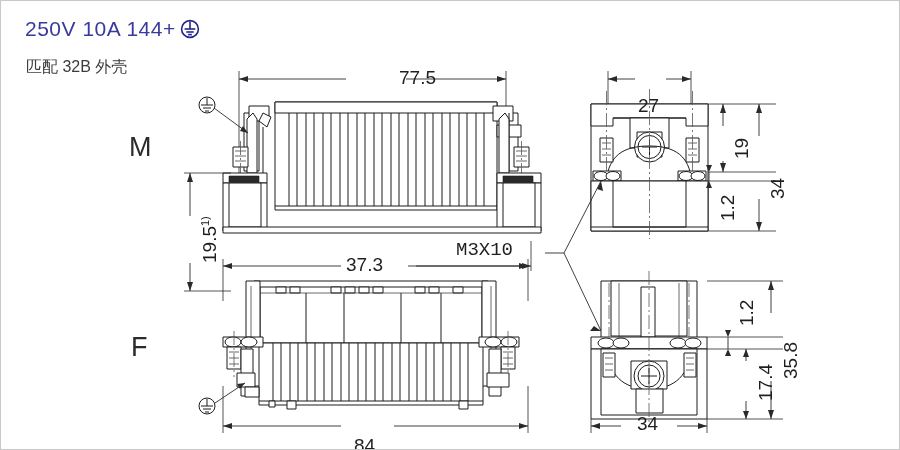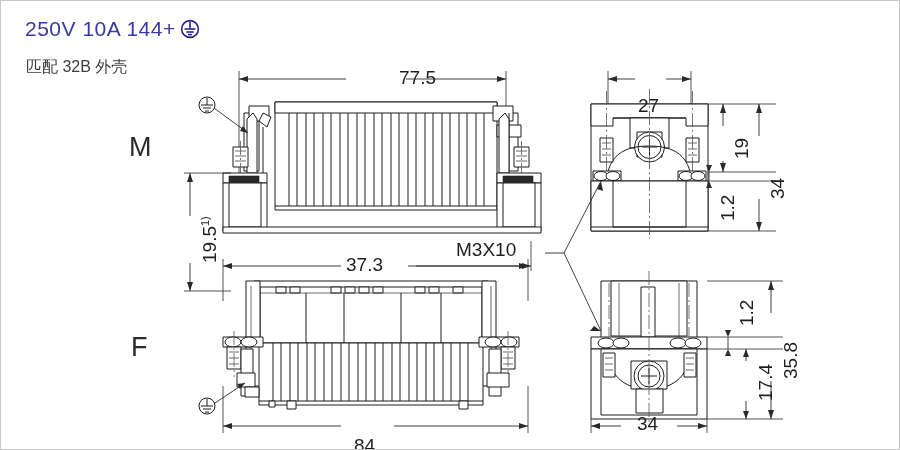--- a/index.html
+++ b/index.html
@@ -443,15 +443,15 @@
   <div class="abs dim vert" style="left:198px;top:262px;white-space:nowrap;"><span>19.5</span><span class="sup">1)</span></div>
 
   <div class="abs dim" style="left:345px;top:253px;">37.3</div>
   <div class="abs dim" style="left:353px;top:434px;text-decoration:underline;">84</div>
 
   <div class="abs dim vert" style="left:735px;top:325px;">1.2</div>
   <div class="abs dim vert" style="left:779px;top:378px;">35.8</div>
   <div class="abs dim vert" style="left:754px;top:400px;">17.4</div>
   <div class="abs dim" style="left:636px;top:412px;">34</div>
 
-  <div class="abs note" style="left:455px;top:238px;">M3X10</div>
+  <div class="abs note" style="left:455px;top:238px;font-family:Liberation Mono, monospace;">M3X10</div>
 
 </div>
 
 </body></html>

